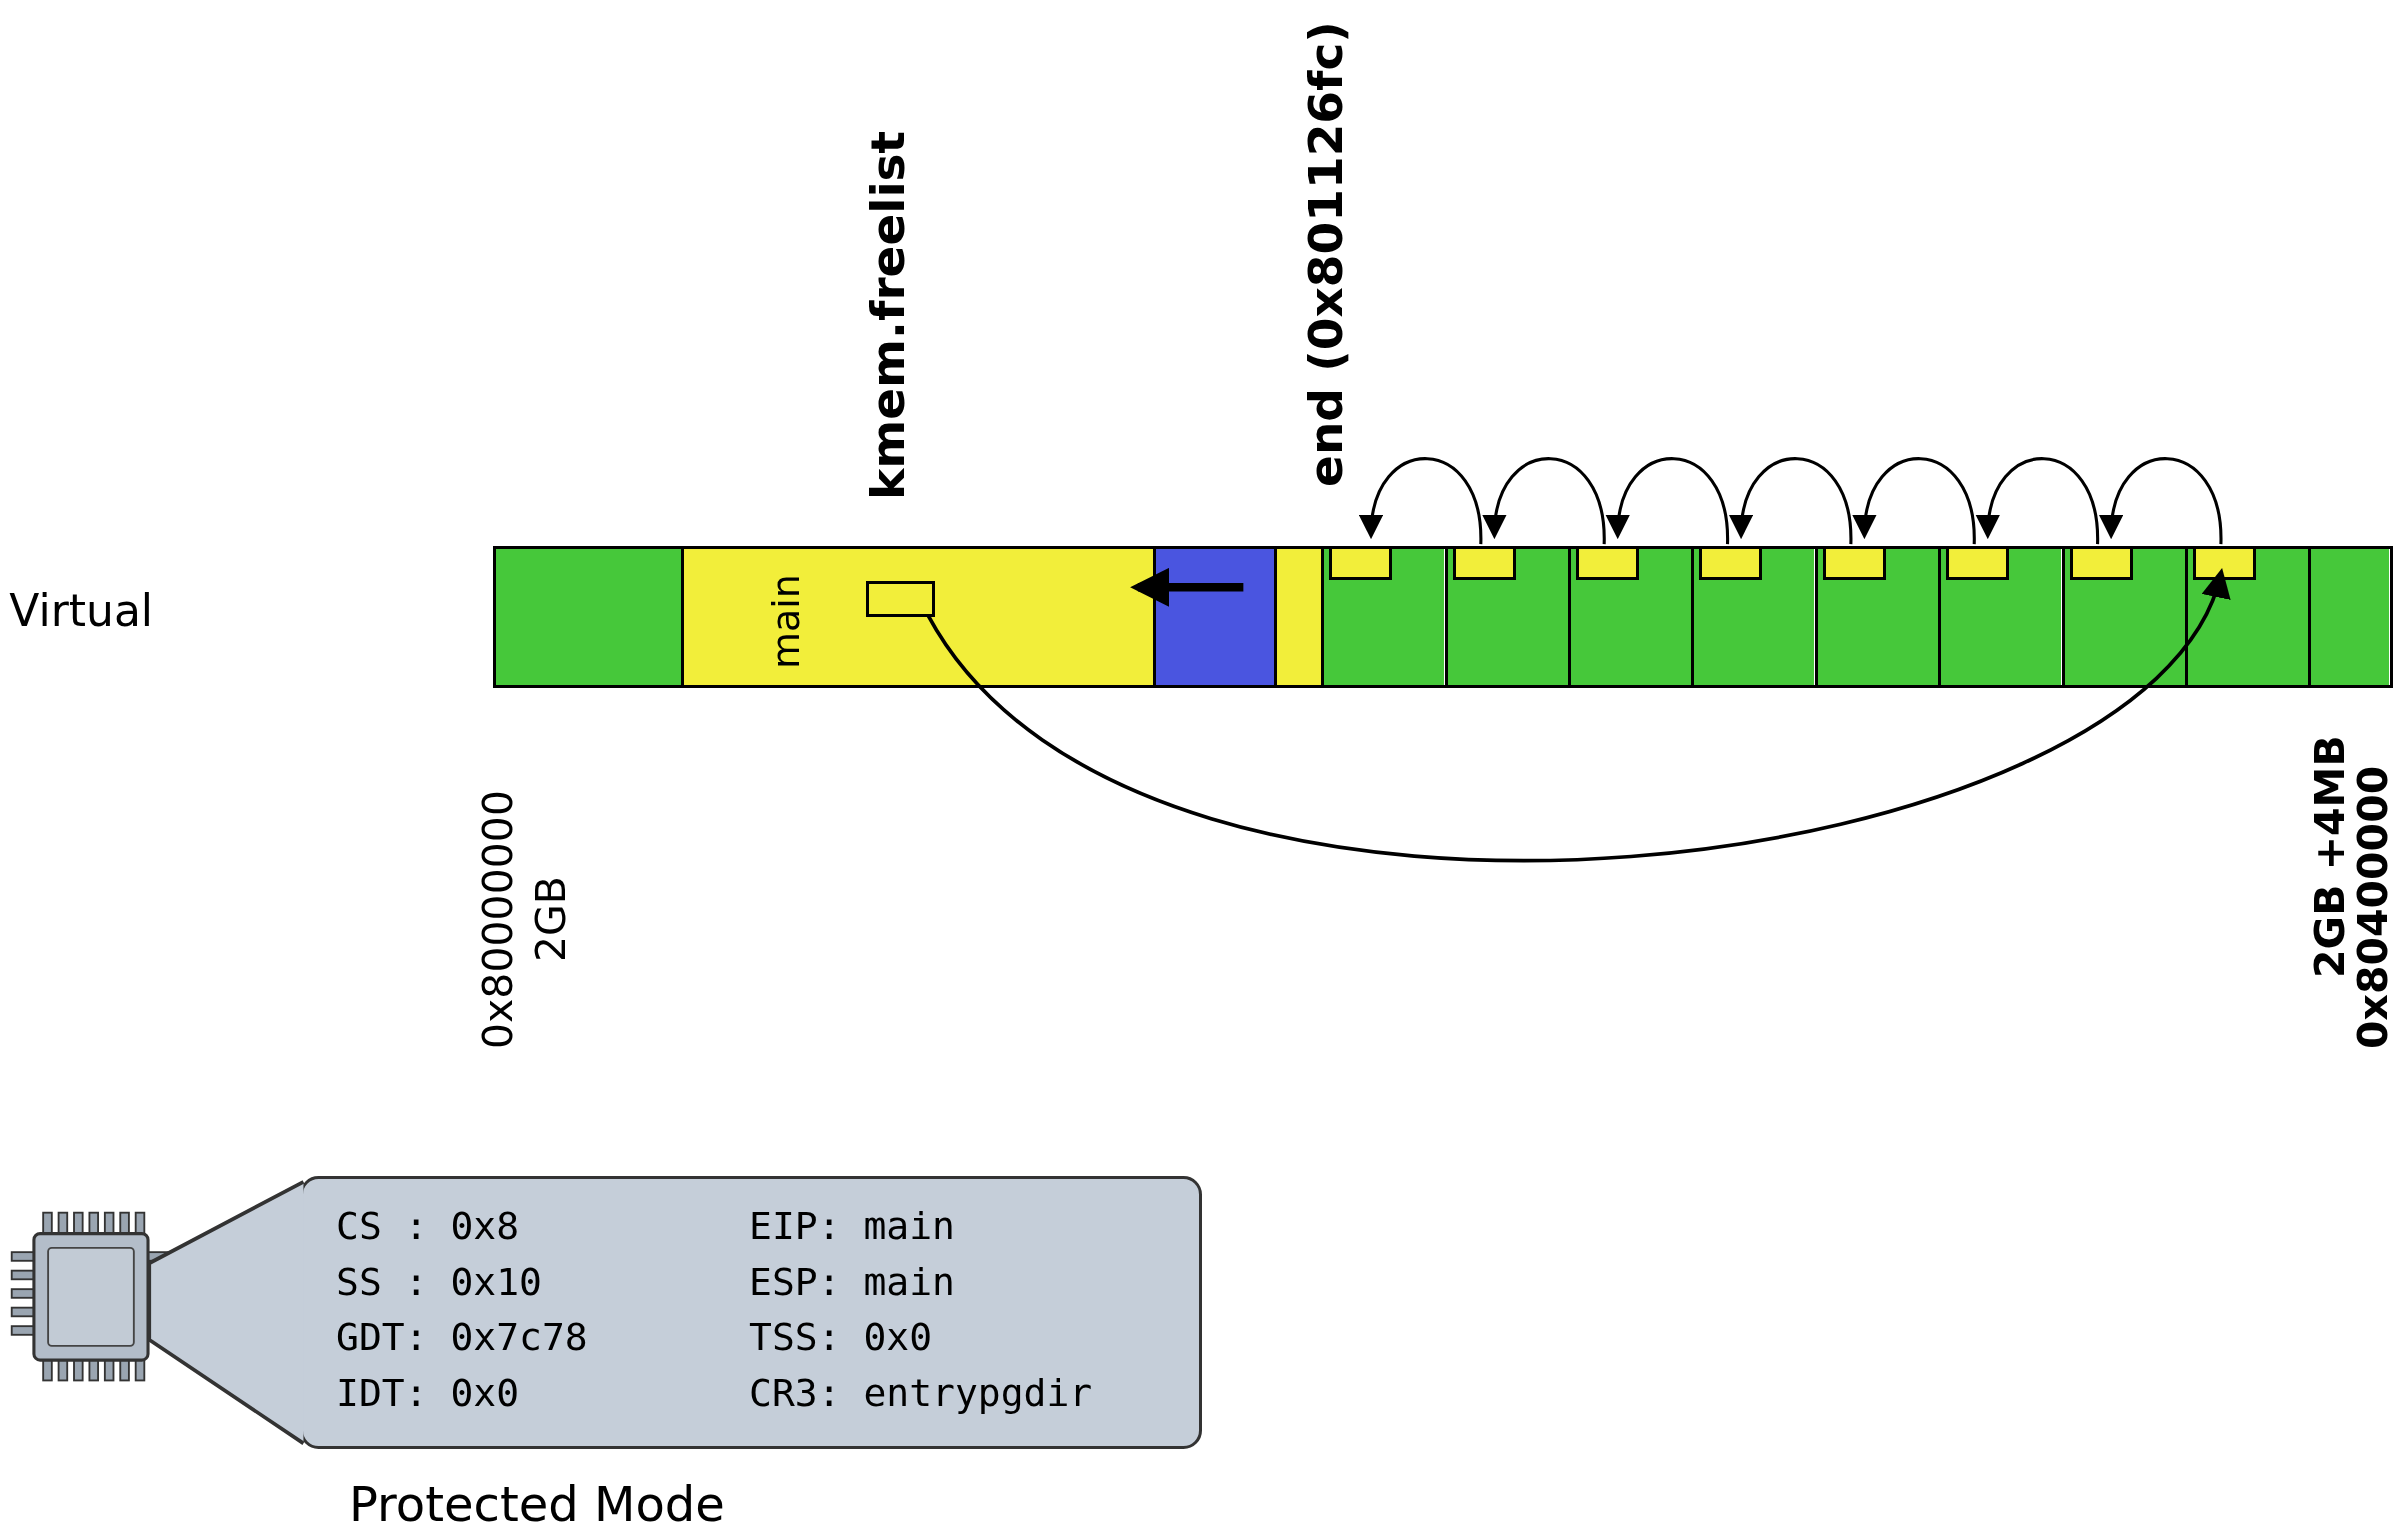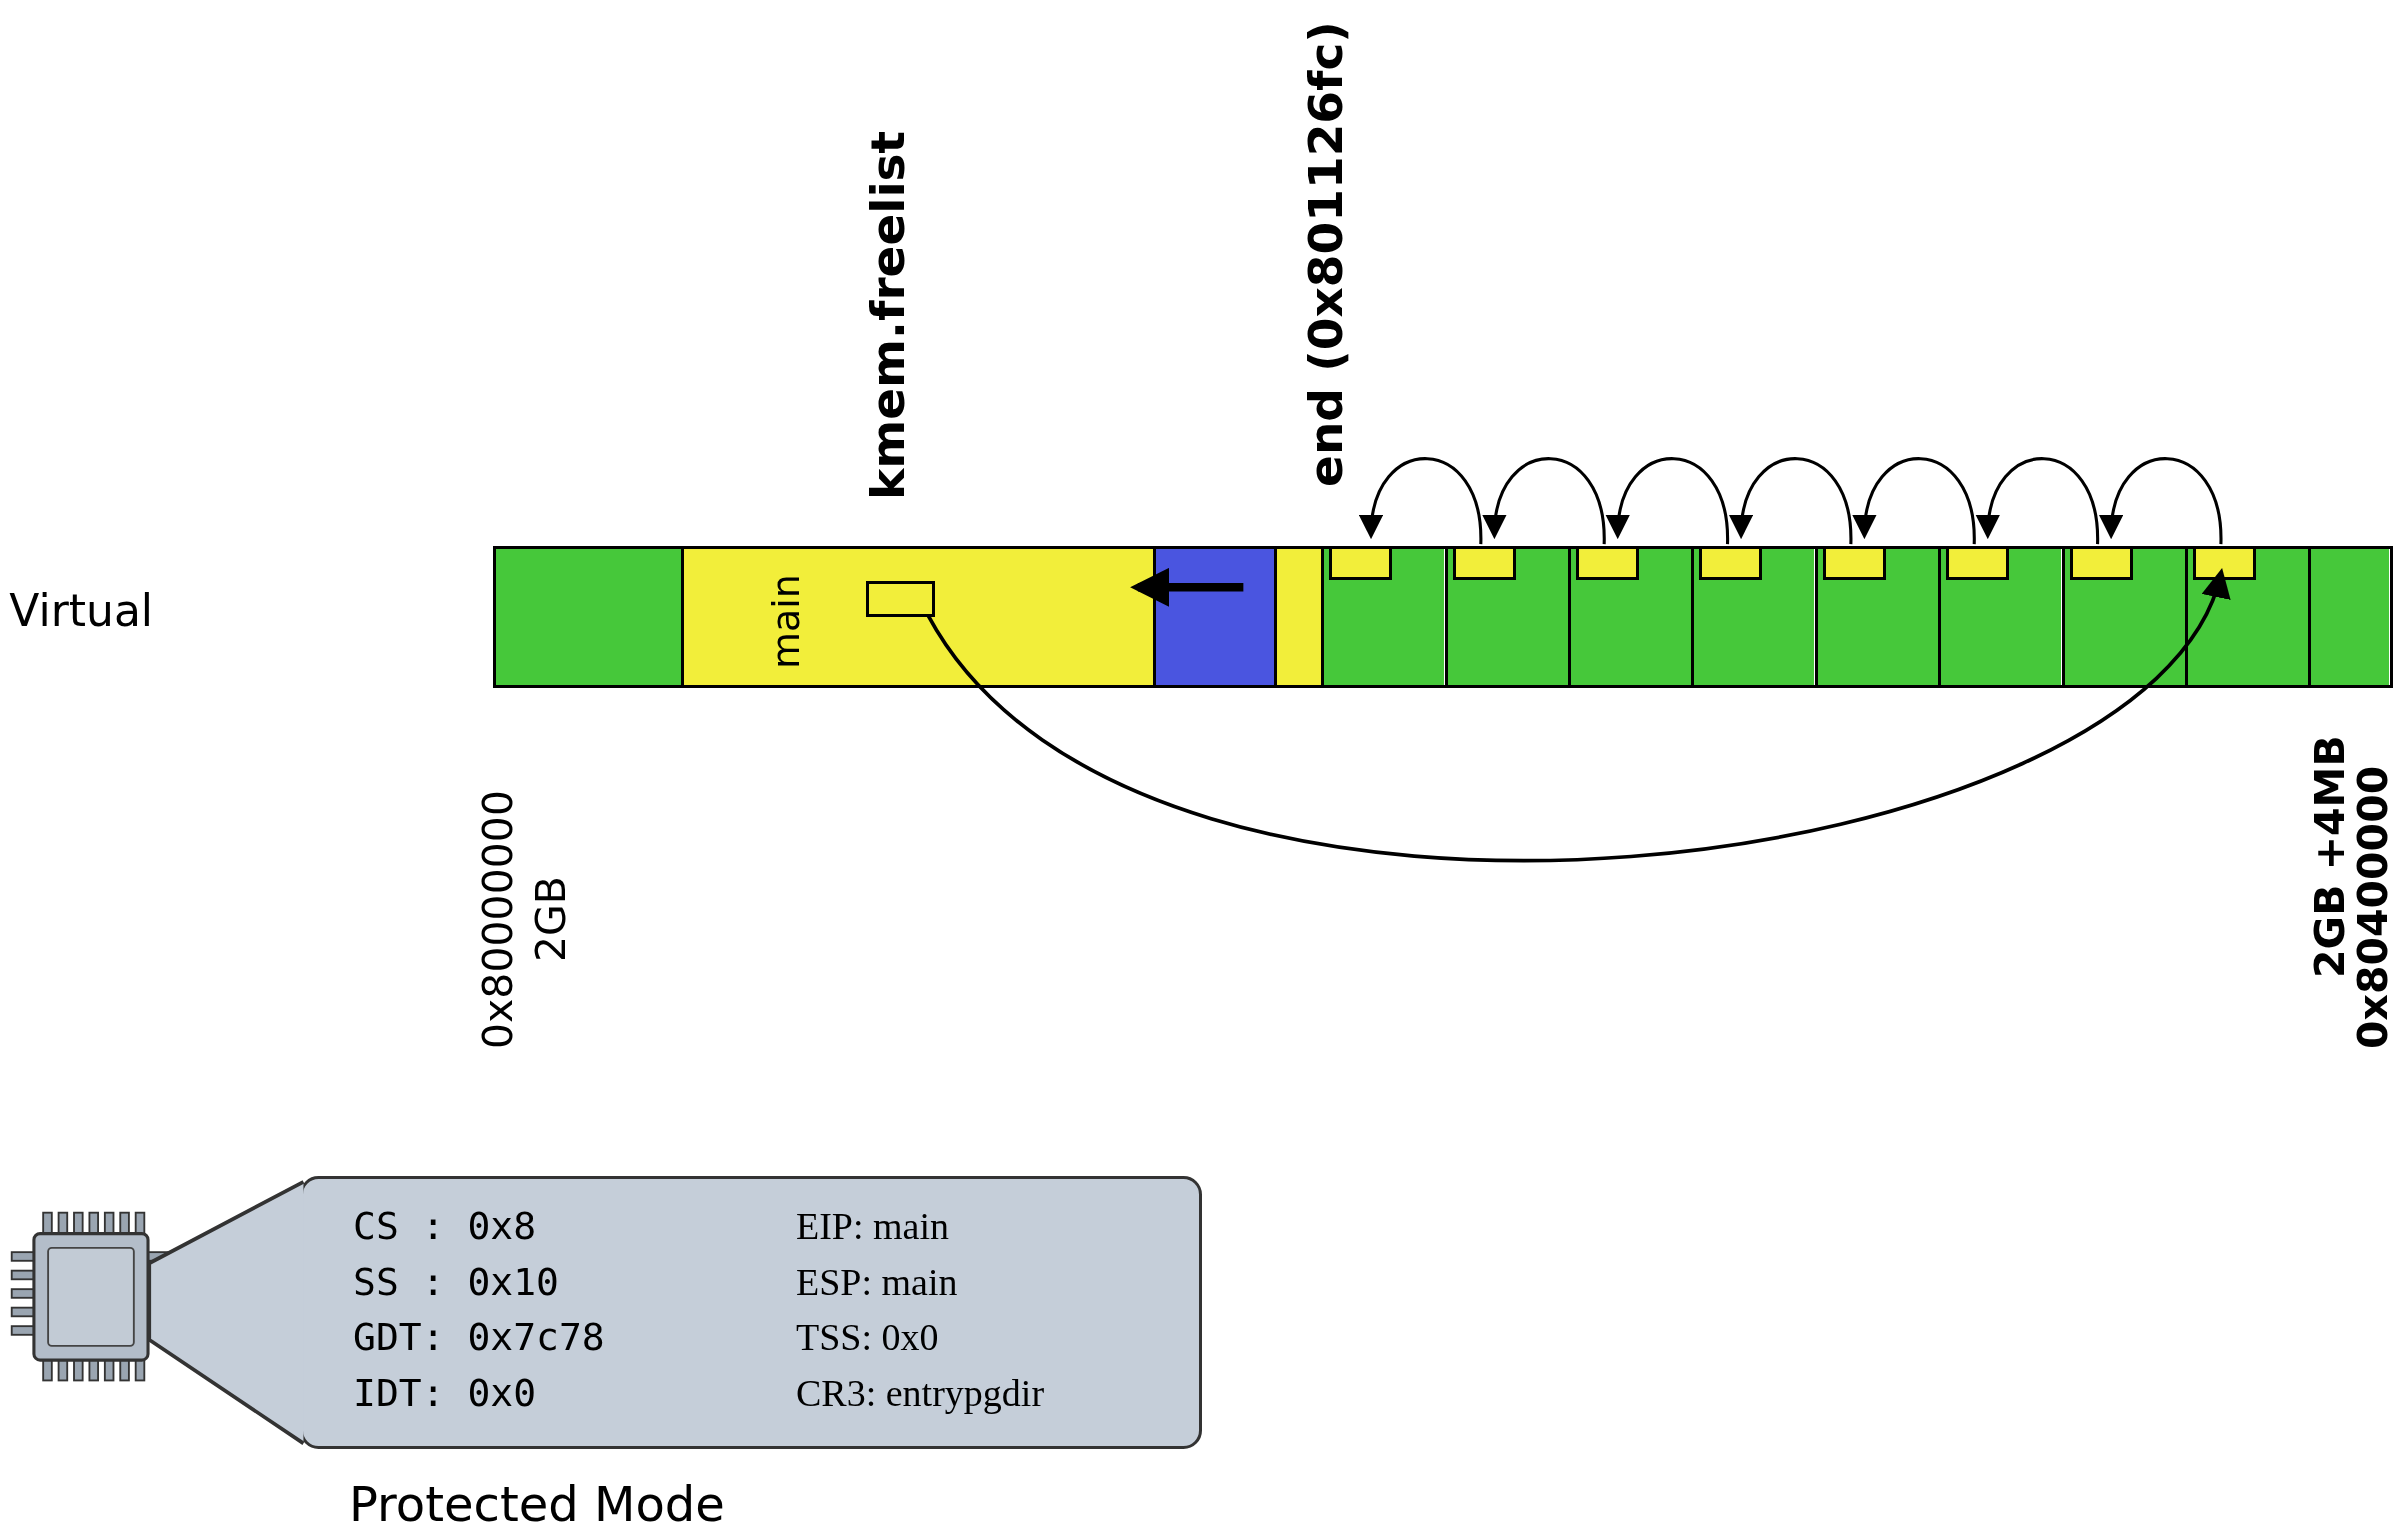--- a/index.html
+++ b/index.html
@@ -42,22 +42,22 @@
   .funnel-fill{fill:var(--panel);}
   .funnel-line{fill:none;stroke:#333;stroke-width:6;stroke-linejoin:round;}
   .chip-body{fill:#b3bdc9;stroke:#333;stroke-width:5;}
   .chip-inner{fill:#c2cbd5;stroke:#444;stroke-width:3;}
   .pin{fill:#9aa5b1;stroke:#333;stroke-width:3;}
 
   
   .callout{position:absolute;left:300px;top:1176px;width:902px;height:273px;
            background:var(--panel);border:3.7px solid #333;border-radius:18.5px;box-sizing:border-box;}
   .reg{position:absolute;font-family:"DejaVu Sans Mono",monospace;font-size:38px;white-space:pre;color:#000;}
-  .reg-l{left:353px;}
-  .reg-r{left:796px;font-family:Liberation Serif, serif;}
+  .reg-l{left:336px;}
+  .reg-r{left:749px;}
   .lbl-mode{position:absolute;left:349px;top:1476px;font-size:48px;}
 </style>
 </head>
 <body>
 
 <div class="canvas" style="--green: #46c83a; --yellow: #f2ee3a; --blue: #4a55e0; --panel: #c5ced9;">
 
   <div class="lbl-virtual">Virtual</div>
 
   <div class="bar">

